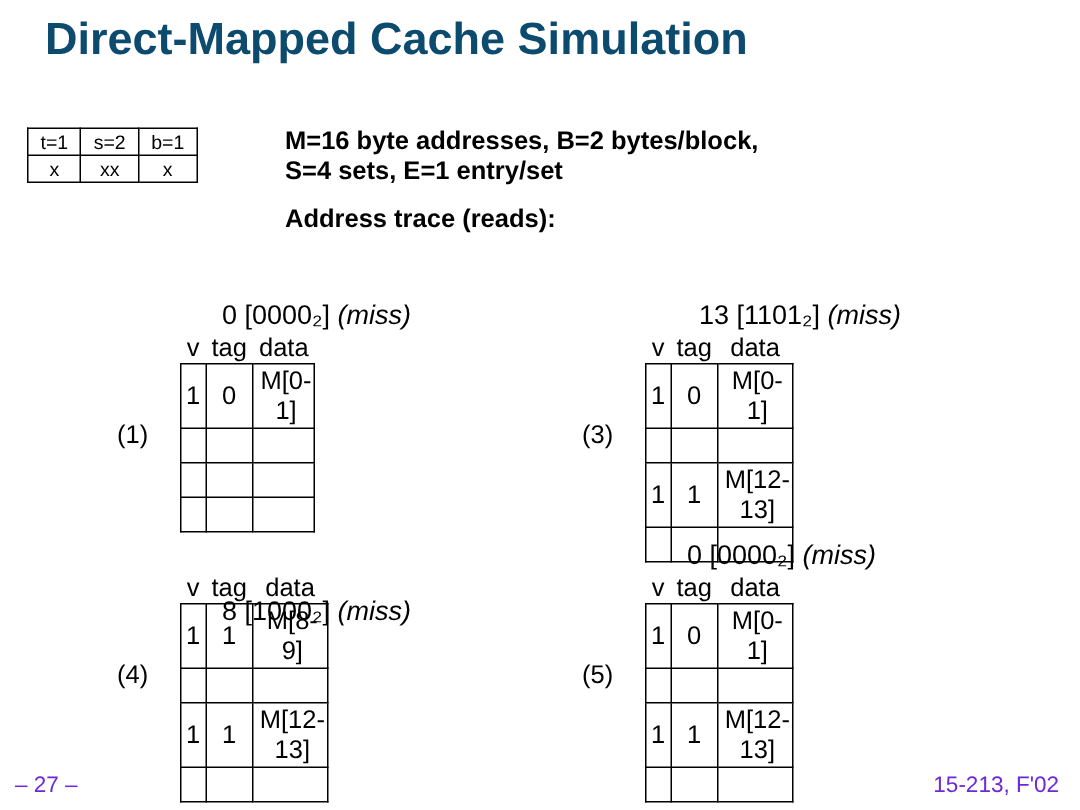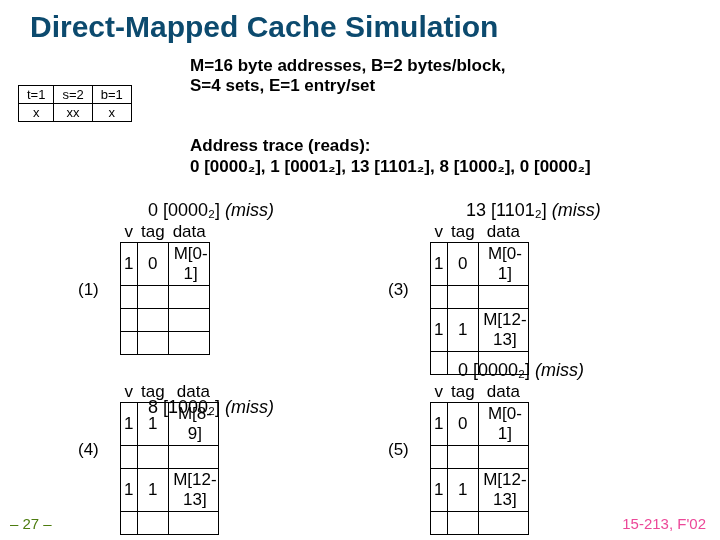--- a/index.html
+++ b/index.html
@@ -27,21 +27,21 @@
     border-collapse: collapse;
     font-size: 13px;
   }
   .bits-tbl td {
     border: 1px solid #000;
     padding: 1px 8px;
     text-align: center;
   }
   .params {
     position: absolute;
-    top: 56px;
+    top: 84px;
     left: 190px;
     font-size: 17px;
     font-weight: bold;
     line-height: 1.2;
   }
   .trace {
     position: absolute;
     top: 135px;
     left: 190px;
     font-size: 17px;
@@ -72,28 +72,28 @@
   .col-data { width: 78px; text-align: left; padding-left: 4px;}
   .step-num {
     position: absolute;
     font-size: 17px;
   }
   .footer-left {
     position: absolute;
     bottom: 8px;
     left: 10px;
     font-size: 15px;
-    color: #4d7c0f;
+    color: #6d28d9;
   }
   .footer-right {
     position: absolute;
     bottom: 8px;
     right: 14px;
     font-size: 15px;
-    color: #ec4899;
+    color: #6d28d9;
   }
 </style>
 </head>
 <body>
 
 <div class="title">Direct-Mapped Cache Simulation</div>
 
 <table class="bits-tbl">
   <tbody>
       <tr>
@@ -109,21 +109,20 @@
 </tbody>
   </table>
 
 <div class="params">
   <span>M=16 byte addresses, B=2 bytes/block,</span><br>
   <span>S=4 sets, E=1 entry/set</span>
 </div>
 
 <div class="trace">
   <span>Address trace (reads):</span><br>
-  <span>0 [0000₂], 1 [0001₂],  13 [1101₂],  8 [1000₂],  0 [0000₂]</span>
 </div>
 
 <div class="cache-block" style="top:200px; left:120px;">
   <div class="cache-title" style="top:0; left:28px;">
     <span>0 [0000₂]</span>
     <span class="miss">(miss)</span>
   </div>
   <table class="ctable" style="position:absolute; top:22px; left:0;">
     <tbody>
         <tr>

